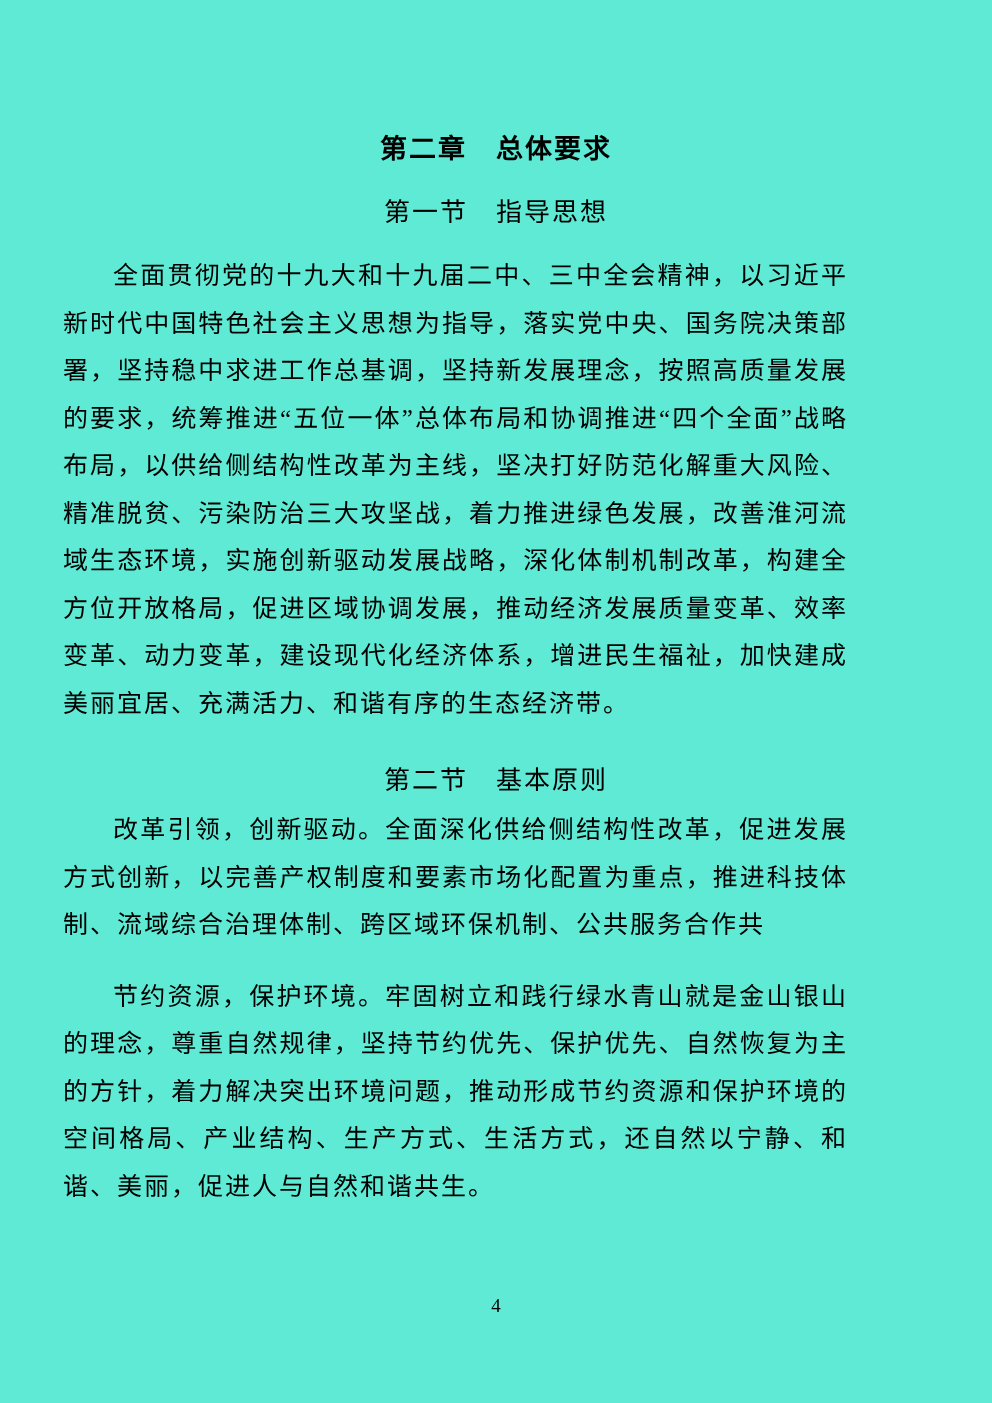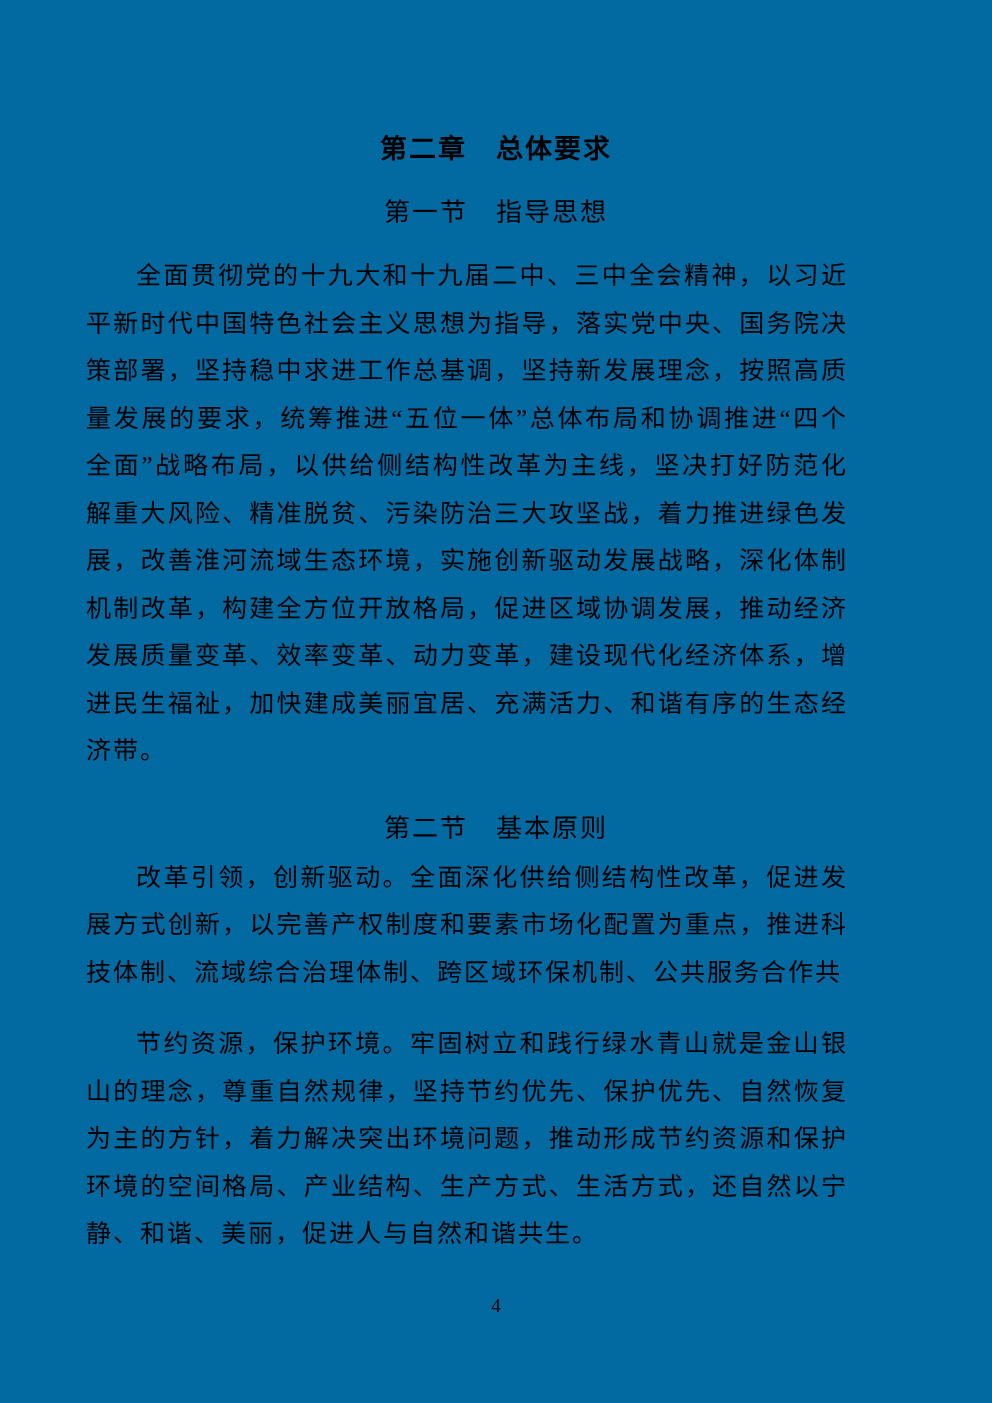--- a/index.html
+++ b/index.html
@@ -4,21 +4,21 @@
 <style>
   html, body {
     margin: 0;
     padding: 0;
     background: #ffffff;
   }
   .page {
     position: relative;
     width: 992px;
     height: 1403px;
-    background: #0369a1;
+    background: #5eead4;
     color: #000000;
     font-family: "Liberation Serif", serif;
     overflow: hidden;
   }
   .chapter-title {
     margin: 0;
     padding-top: 133px;
     font-family: "Liberation Sans", sans-serif;
     font-weight: 700;
     font-size: 27px;
@@ -32,21 +32,21 @@
     font-weight: 400;
     font-size: 26px;
     line-height: 30px;
     text-align: center;
     letter-spacing: 2px;
   }
   .section-title.second {
     margin-top: 39px;
   }
   .para {
-    margin: 24px 144px 0 86px;
+    margin: 24px 144px 0 63px;
     font-size: 25px;
     line-height: 47.5px;
     letter-spacing: 2px;
     text-align: justify;
     text-justify: inter-ideograph;
     text-align-last: left;
     text-indent: 2em;
     word-break: break-all;
   }
   .para.follow {

